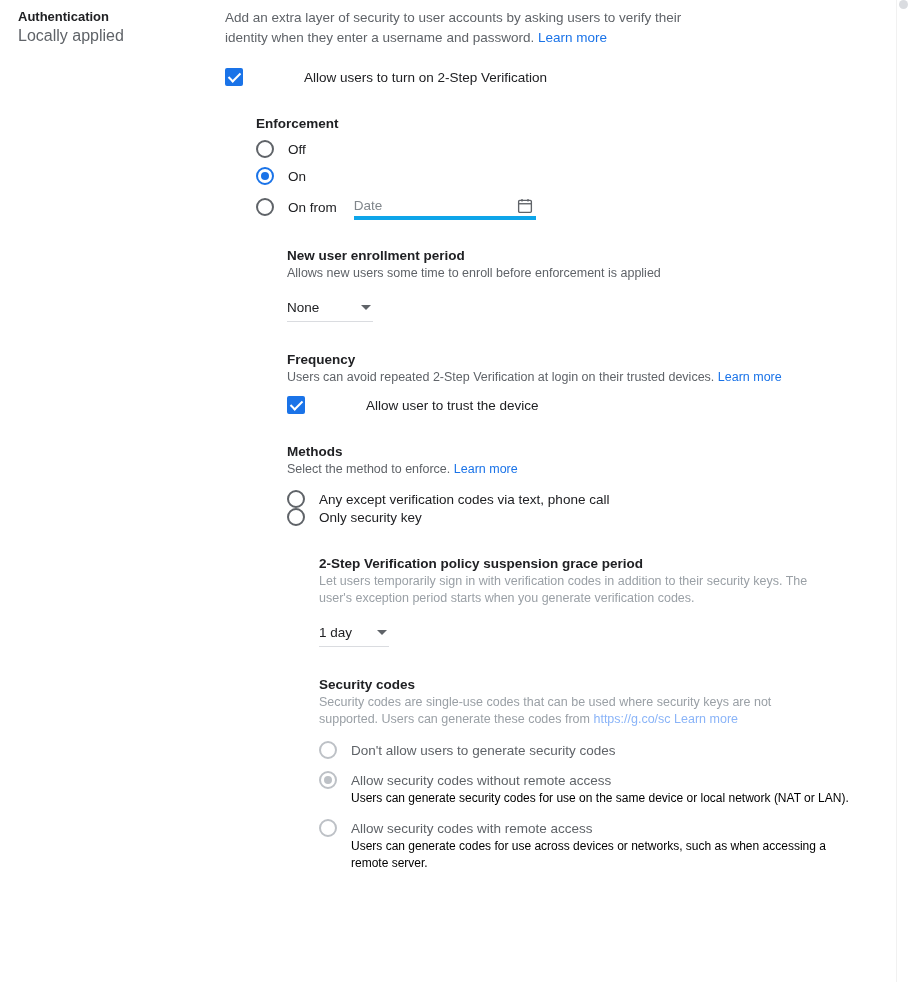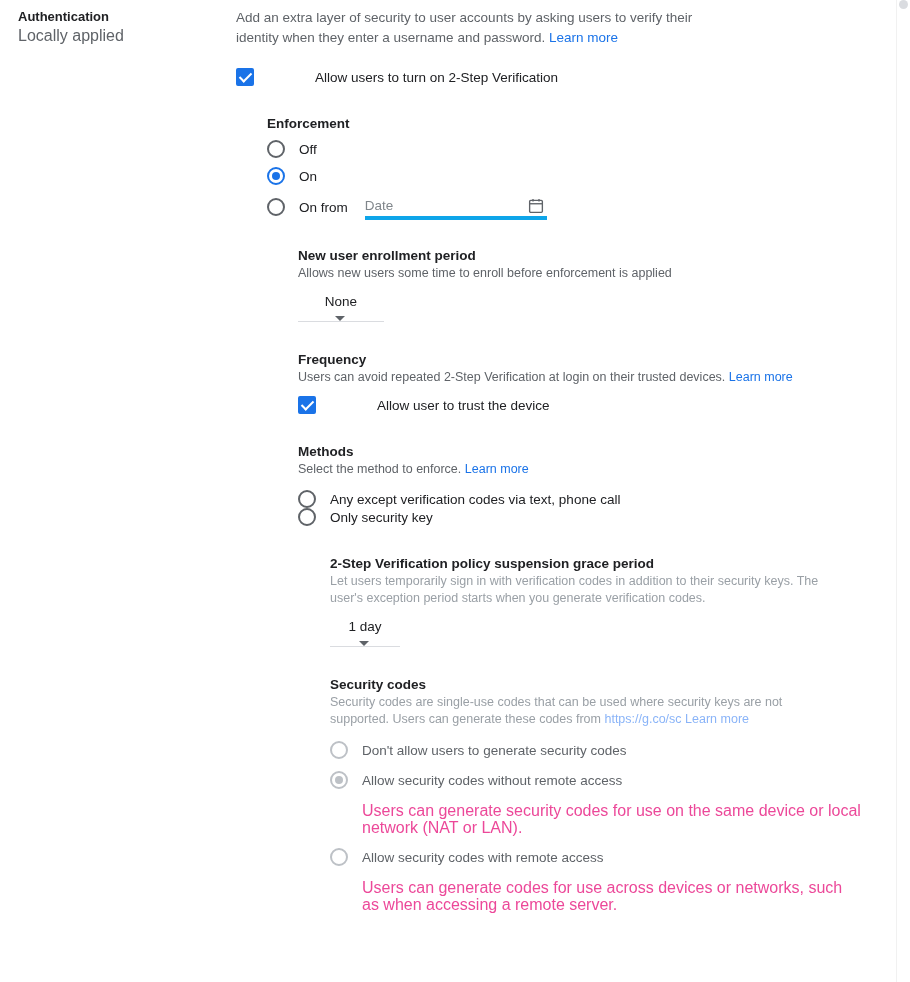--- a/index.html
+++ b/index.html
@@ -28,21 +28,21 @@
     position: absolute; left: 18px; top: 8px; width: 200px;
   }
   .left-title {
     font-size: 13px; font-weight: bold; color: #202124; line-height: 18px;
   }
   .left-sub {
     font-size: 16px; color: #5f6368; line-height: 18px; margin-top: 1px;
   }
 
   
-  .content { position: absolute; left: 236px; top: 8px; width: 660px; }
+  .content { position: absolute; left: 225px; top: 8px; width: 660px; }
 
   .intro {
     font-size: 13.5px; color: #5f6368; line-height: 20px;
     width: 480px;
   }
   a.link { color: #1a73e8; text-decoration: none; }
 
   .row-check {
     display: flex; align-items: center; margin-top: 20px; gap: 47px;
   }
@@ -74,36 +74,36 @@
   }
   .radio.checked { border-color: #1a73e8; }
   .radio.checked::after {
     content:""; position:absolute; left:3px; top:3px;
     width:8px; height:8px; border-radius:50%; background:#1a73e8;
   }
   .radio.disabled { border-color: #bdc1c6; }
   .radio.disabled.checked::after { background:#bdc1c6; }
   .radio-label { font-size: 13.5px; color: #202124; margin-left: 14px; }
   .radio-label.grey { color: #5f6368; }
-  .radio-sub { font-size: 16px; color: #ec4899; line-height: 17px; margin-left: 32px; margin-top: 13px; width: 500px;}
+  .radio-sub { font-size: 12px; color: #000000; line-height: 17px; margin-left: 32px; margin-top: 1px; width: 500px;}
 
   
   .date-field {
     margin-left: 17px; width: 182px; position: relative;
     border-bottom: 4px solid #0ea5e9; height: 26px; display:flex; align-items:center;
   }
   .date-ph { font-size: 13.5px; color: #80868b; }
   .cal-icon { position: absolute; right: 2px; top: 3px; }
 
   
   .select {
     margin-top: 12px; width: 86px; height: 28px;
     border-bottom: 1px solid #dadce0;
     display: flex; align-items: center; justify-content: space-between;
-    font-size: 13.5px; color: #202124; flex-direction: column;
+    font-size: 13.5px; color: #202124;
   }
   .select.wide { width: 70px; }
   .caret {
     width: 0; height: 0; border-left: 5px solid transparent;
     border-right: 5px solid transparent; border-top: 5px solid #5f6368;
     margin-right: 2px;
   }
 
   .mt28 { margin-top: 28px; }
   .mt30 { margin-top: 30px; }

